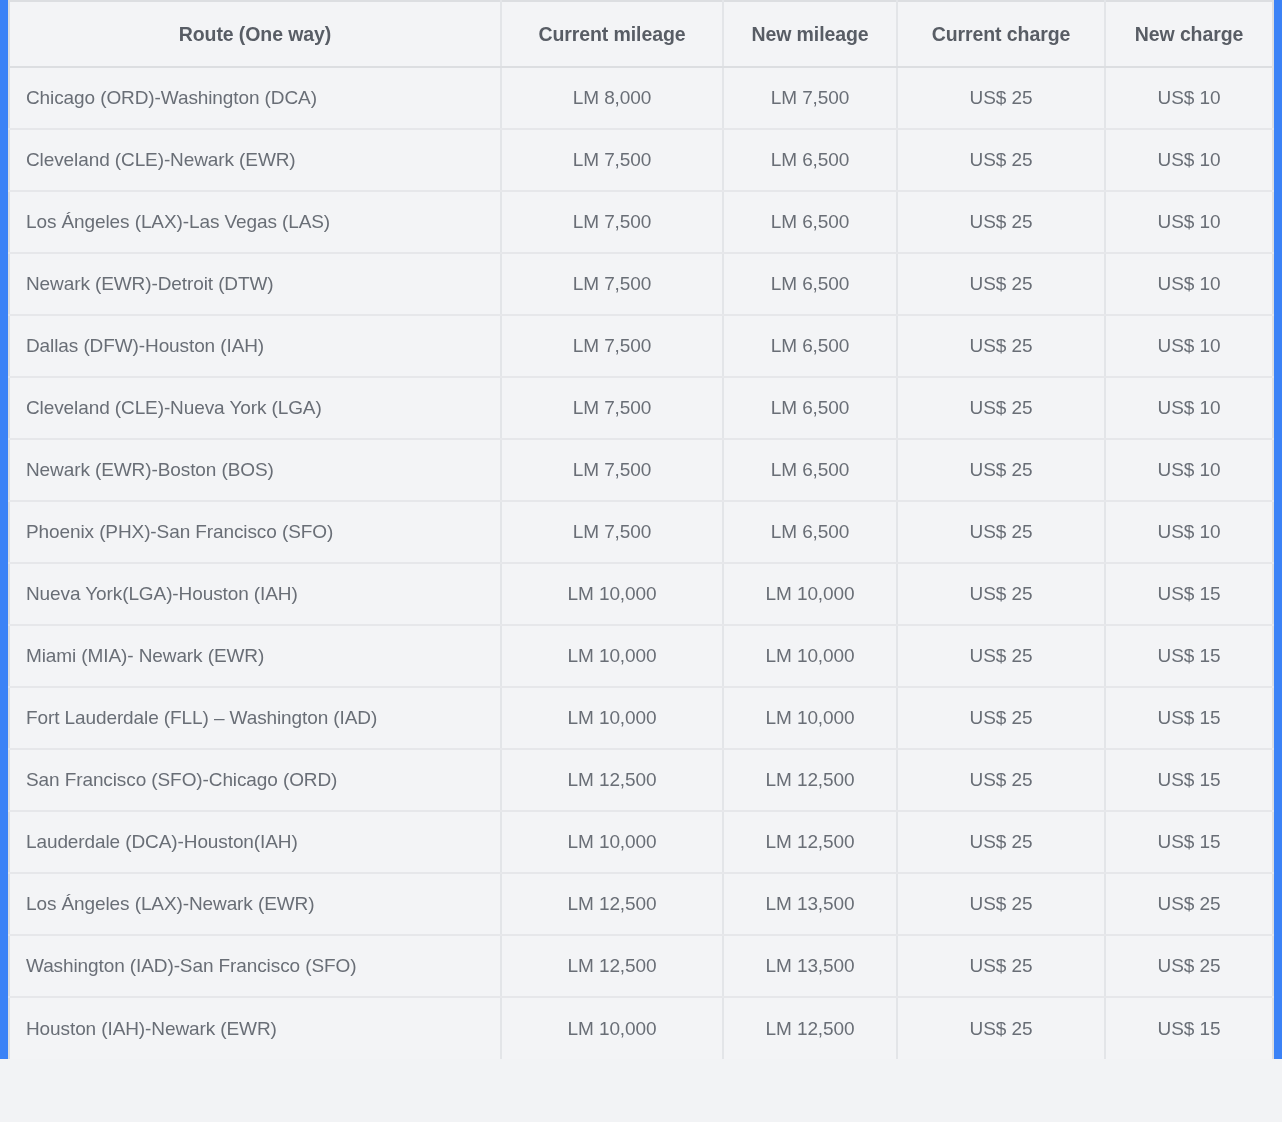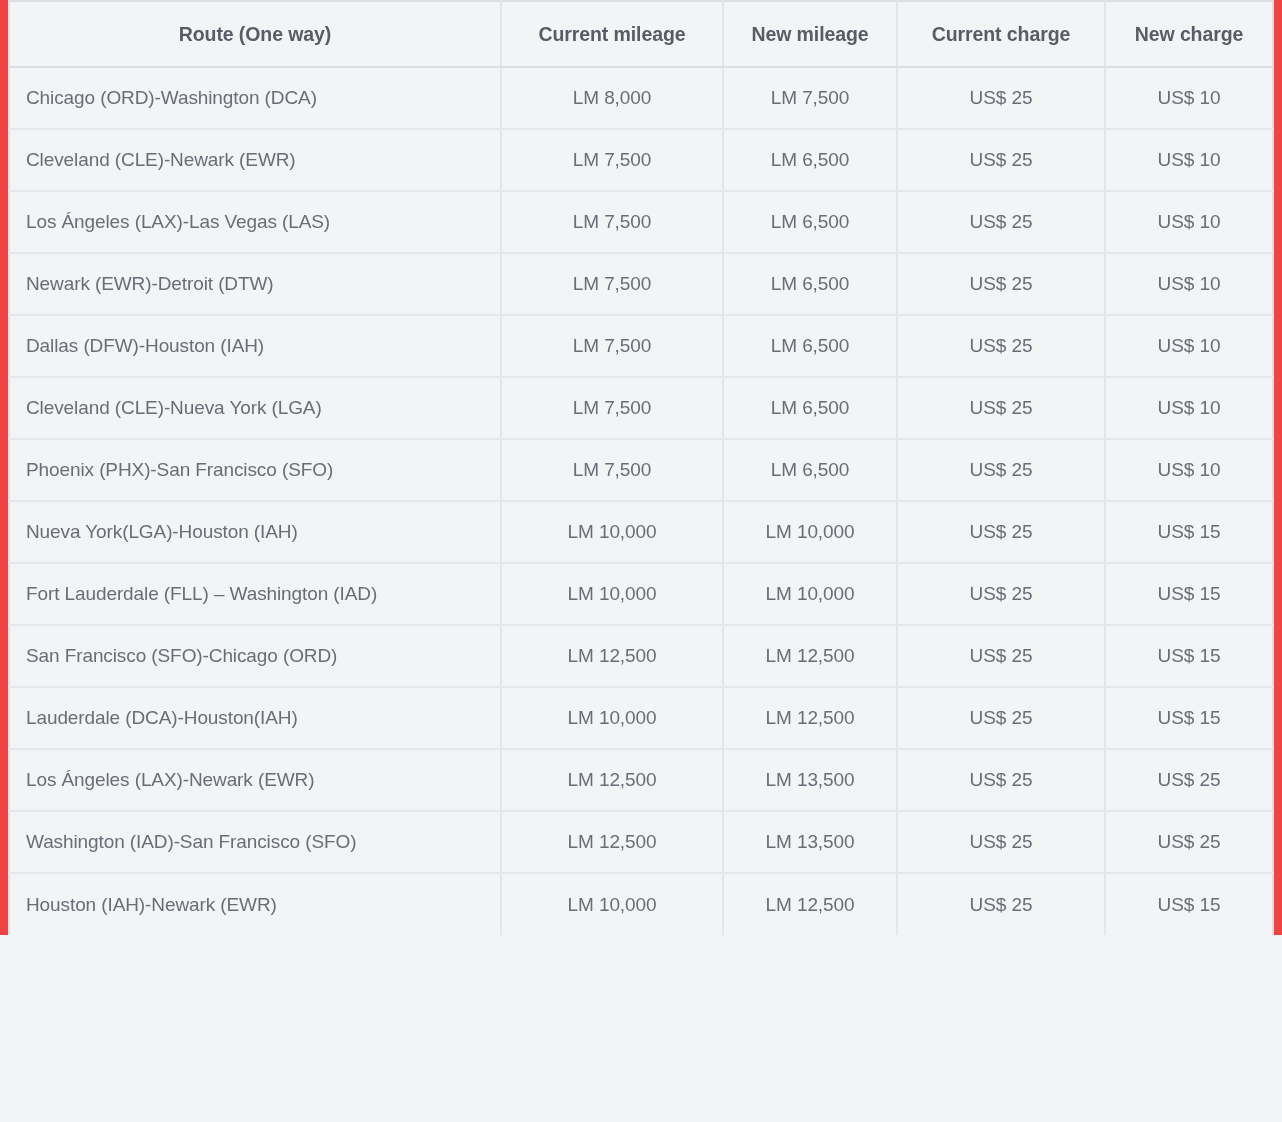--- a/index.html
+++ b/index.html
@@ -13,21 +13,21 @@
     overflow: hidden;
     font-family: "Liberation Sans", sans-serif;
     -webkit-font-smoothing: antialiased;
   }
 
   .table-wrap {
     box-sizing: border-box;
     width: 1282px;
     padding-left: 8px;
     padding-right: 10px;
-    background: #ef4444;
+    background: #3b82f6;
   }
 
   table.fare-table {
     border-collapse: collapse;
     width: 1264px;
     table-layout: fixed;
     background: #f3f4f6;
     border-top: 2px solid #dcdee1;
     border-left: 2px solid #dcdee1;
     border-right: 2px solid #dcdee1;
@@ -142,28 +142,42 @@
           <td class="num">US$ 10</td>
         </tr>
         <tr>
           <td class="route">Cleveland (CLE)-Nueva York (LGA)</td>
           <td class="num">LM 7,500</td>
           <td class="num">LM 6,500</td>
           <td class="num">US$ 25</td>
           <td class="num">US$ 10</td>
         </tr>
         <tr>
+          <td class="route">Newark (EWR)-Boston (BOS)</td>
+          <td class="num">LM 7,500</td>
+          <td class="num">LM 6,500</td>
+          <td class="num">US$ 25</td>
+          <td class="num">US$ 10</td>
+        </tr>
+        <tr>
           <td class="route">Phoenix (PHX)-San Francisco (SFO)</td>
           <td class="num">LM 7,500</td>
           <td class="num">LM 6,500</td>
           <td class="num">US$ 25</td>
           <td class="num">US$ 10</td>
         </tr>
         <tr>
           <td class="route">Nueva York(LGA)-Houston (IAH)</td>
+          <td class="num">LM 10,000</td>
+          <td class="num">LM 10,000</td>
+          <td class="num">US$ 25</td>
+          <td class="num">US$ 15</td>
+        </tr>
+        <tr>
+          <td class="route">Miami (MIA)- Newark (EWR)</td>
           <td class="num">LM 10,000</td>
           <td class="num">LM 10,000</td>
           <td class="num">US$ 25</td>
           <td class="num">US$ 15</td>
         </tr>
         <tr>
           <td class="route">Fort Lauderdale (FLL) – Washington (IAD)</td>
           <td class="num">LM 10,000</td>
           <td class="num">LM 10,000</td>
           <td class="num">US$ 25</td>

